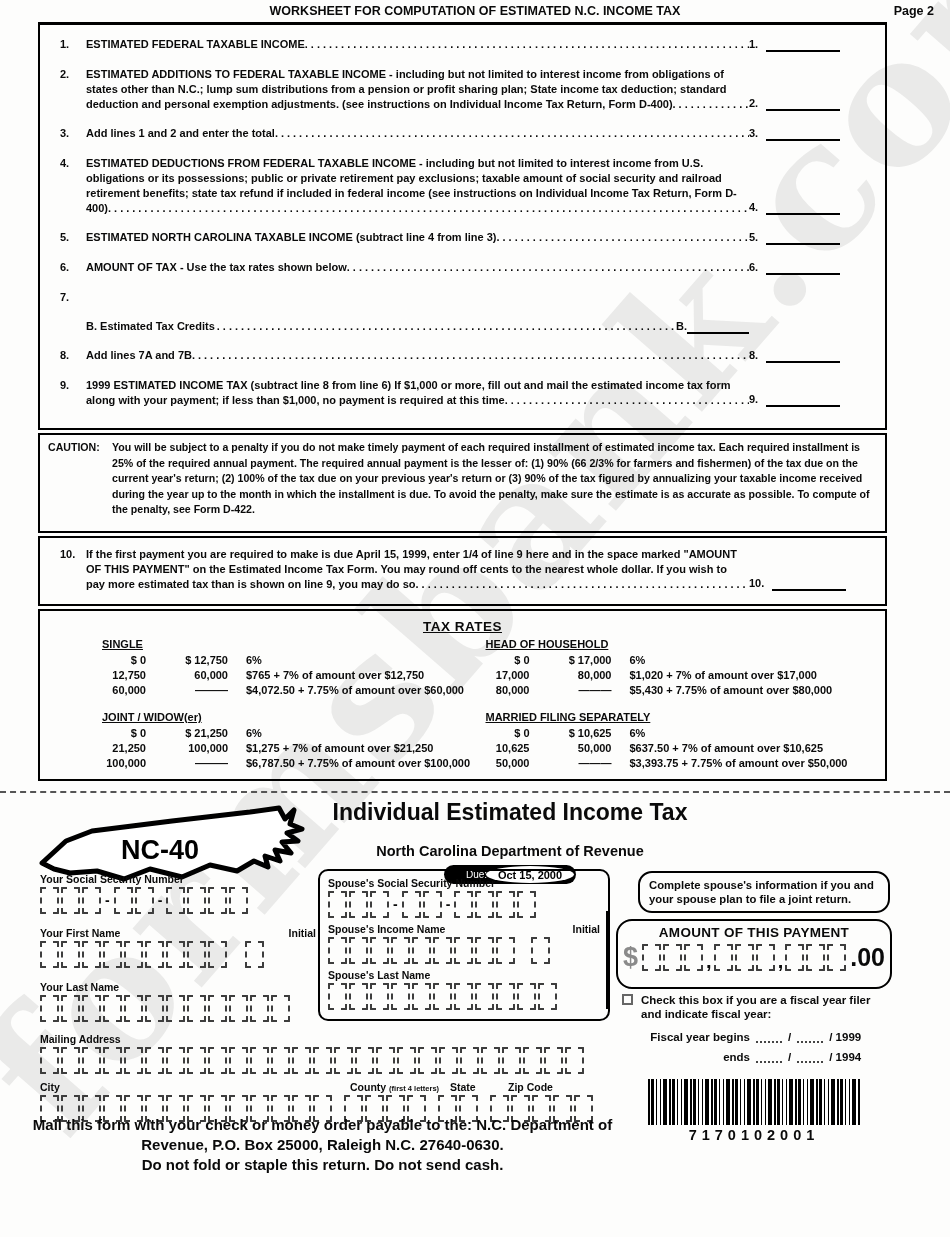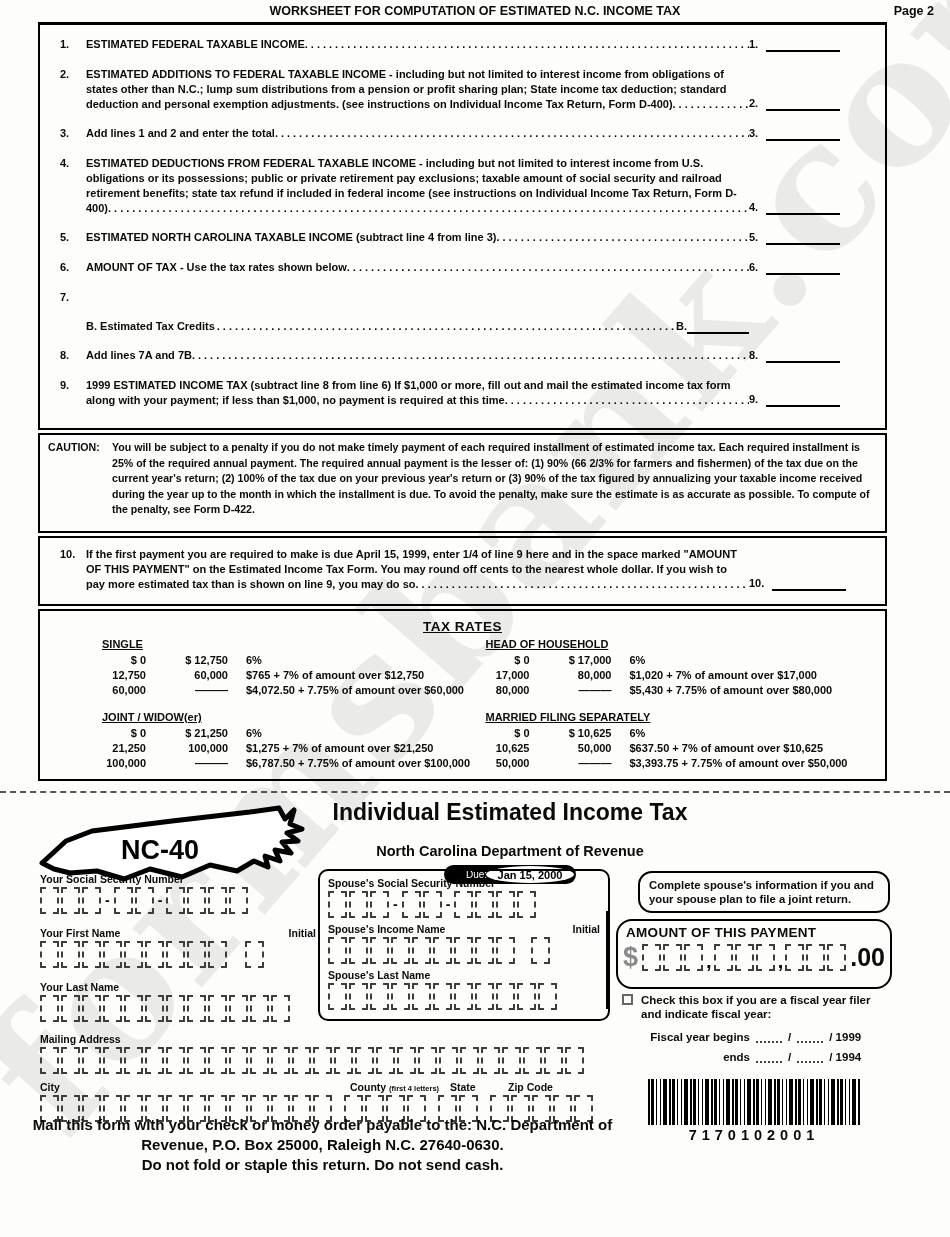--- a/index.html
+++ b/index.html
@@ -71,21 +71,21 @@
   .cellrow { display: flex; align-items: flex-end; margin-top: 2px; }
   .cells { display: flex; }
   .cell { display: inline-block; width: 19px; height: 27px; border: 2px dashed #3d3d3d; border-radius: 1px; margin-right: 2px; background: transparent; }
   .ssn-dash { font-size: 14px; font-weight: bold; padding: 0 4px 6px 2px; }
   .abs { position: absolute; }
   .spousebox { position: absolute; left: 318px; top: 76px; width: 292px; height: 152px; border: 2px solid #000; border-radius: 10px; padding: 6px 8px; }
   .labelrow { display: flex; justify-content: space-between; align-items: flex-end; }
   .callout { position: absolute; left: 638px; top: 78px; width: 252px; border: 2px solid #000; border-radius: 14px; padding: 5px 9px; font-size: 11.3px; line-height: 14px; font-weight: bold; }
   .vline { position: absolute; left: 606px; top: 118px; width: 2px; height: 98px; background: #000; }
   .paybox { position: absolute; left: 616px; top: 126px; width: 276px; height: 70px; border: 2.5px solid #000; border-radius: 16px; padding: 4px 8px 0 8px; }
-  .pay-title { text-align: left; font-size: 13.5px; font-weight: bold; letter-spacing: 0.3px; }
+  .pay-title { text-align: center; font-size: 13.5px; font-weight: bold; letter-spacing: 0.3px; }
   .pay-row { display: flex; align-items: center; justify-content: center; margin-top: 2px; }
   .dollar { font-size: 27px; font-weight: bold; color: #8a8a8a; margin-right: 4px; }
   .pay-comma { font-size: 20px; font-weight: bold; margin: 8px 2px 0 1px; }
   .cents { font-size: 25px; font-weight: bold; margin-left: 2px; }
   .fiscal-note { position: absolute; left: 622px; top: 200px; width: 268px; display: flex; gap: 8px; font-size: 11.5px; line-height: 14px; }
   .checkbox { flex: none; width: 11px; height: 11px; border: 2px dashed #666; margin-top: 1px; }
   .fisrow { position: absolute; left: 638px; width: 252px; display: flex; align-items: flex-end; gap: 6px; font-size: 11.5px; }
   .fislabel { width: 112px; text-align: right; }
   .fblank { display: inline-block; width: 26px; border-bottom: 2px dotted #444; height: 11px; }
   .fslash { font-weight: bold; }
@@ -295,21 +295,21 @@
     <svg class="logo" viewBox="0 0 282 96">
       <path d="M10 66 L34 44 L60 34 L140 24 L218 15 L247 11 L253 22 L262 13 L258 27 L270 32 L255 36 L266 44 L250 45 L259 56 L243 53 L248 64 L233 59 L236 70 L222 64 L205 74 L178 68 L150 80 L118 72 L92 82 L65 74 L38 76 L22 72 Z" fill="#ffffff" stroke="#000" stroke-width="5" stroke-linejoin="round"></path>
       <text x="128" y="62" font-size="27" font-weight="bold" text-anchor="middle" font-family="Liberation Sans, sans-serif">NC-40</text>
     </svg>
 
     <div class="titleblock">
       <div class="nc-title">Individual Estimated Income Tax</div>
       <div class="nc-sub">North Carolina Department of Revenue</div>
       <div class="due-badge">
         <span class="due-label">Due:</span>
-        <span class="due-oval">Jan 15, 2000</span>
+        <span class="due-oval">Oct 15, 2000</span>
       </div>
     </div>
 
     <div class="abs" style="left:40px; top:80px;">
       <div class="flabel">Your Social Security Number</div>
       <div class="cellrow">
         <span class="cells">
             <span class="cell"></span>
             <span class="cell"></span>
             <span class="cell"></span>

